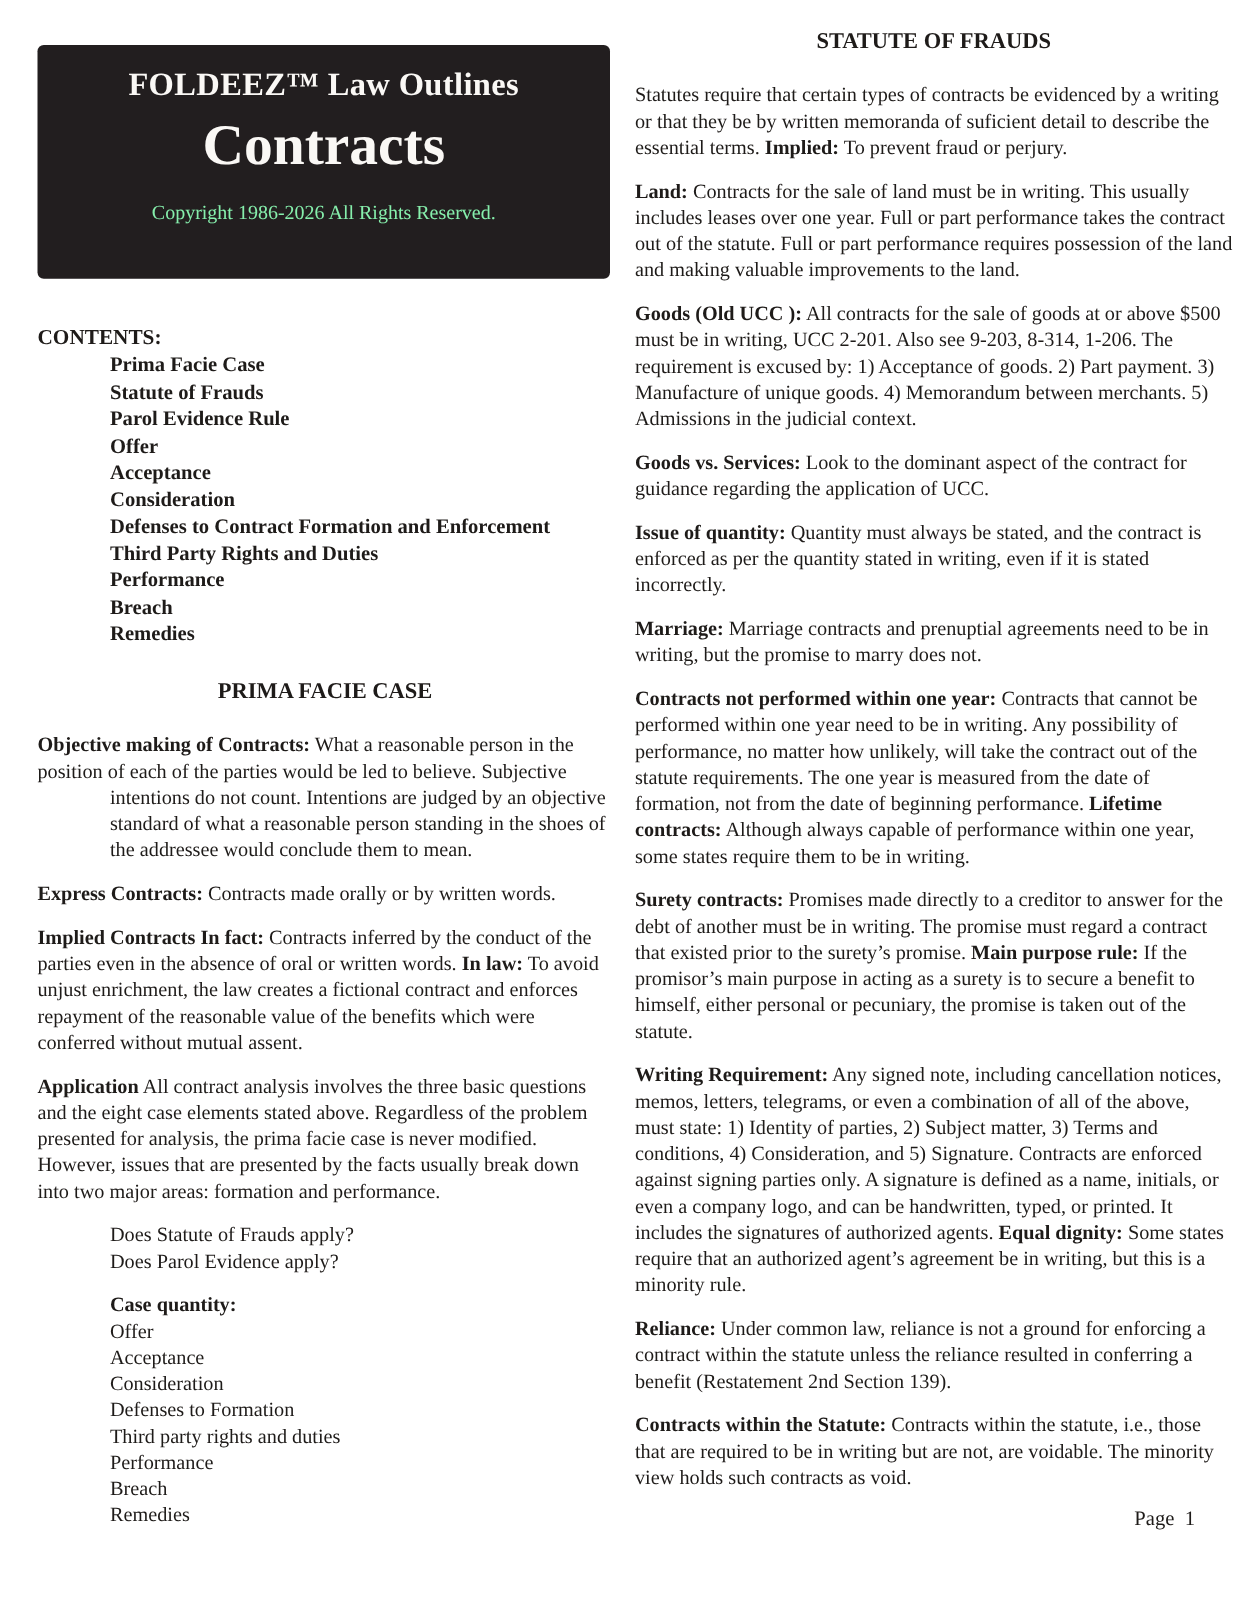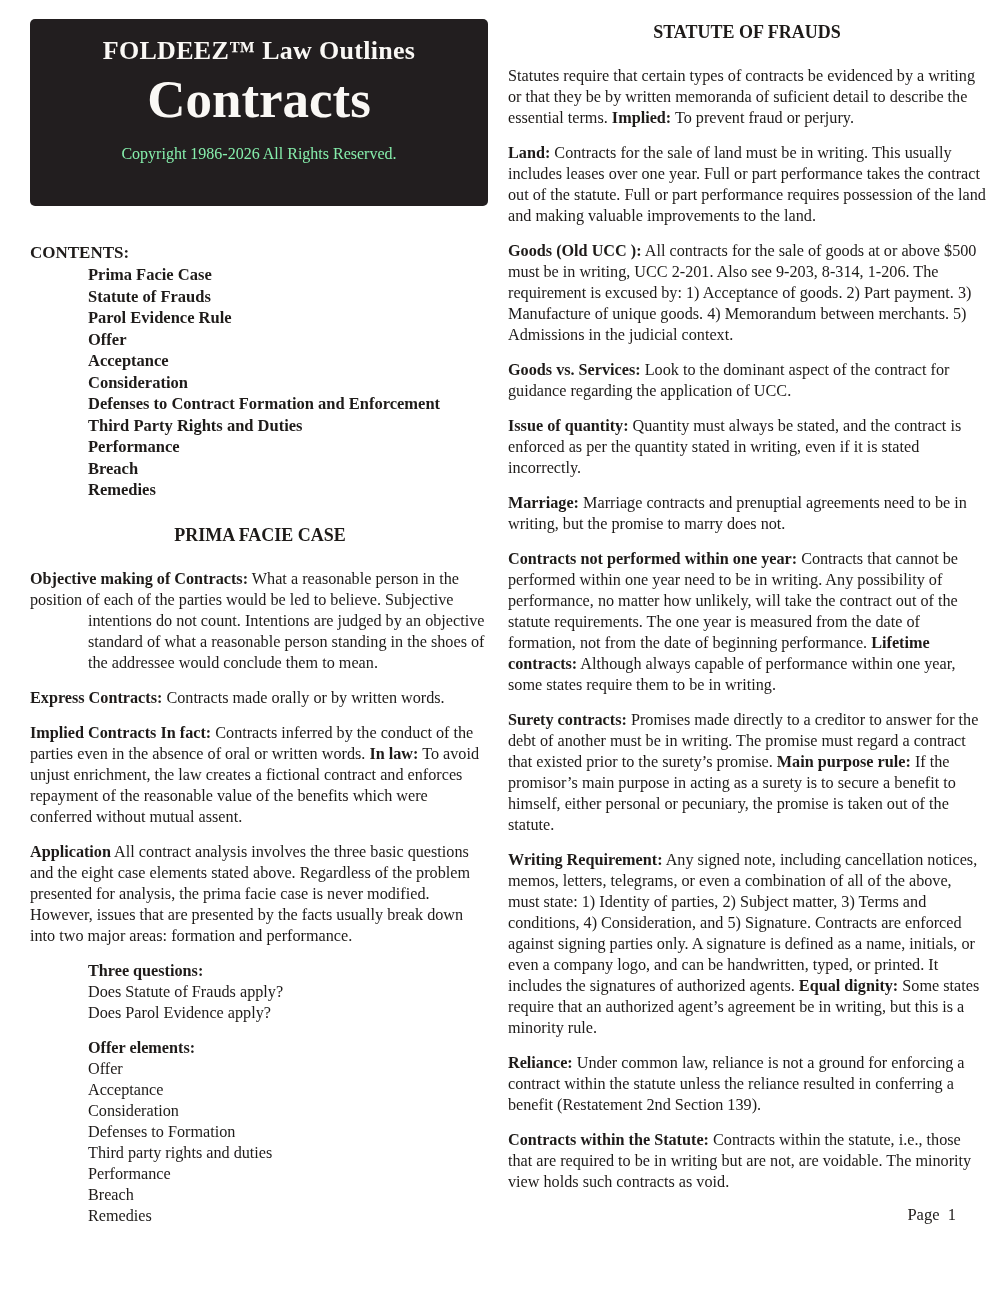--- a/index.html
+++ b/index.html
@@ -1,31 +1,31 @@
 <!DOCTYPE html>
 <html><head>
 <meta charset="utf-8">
 <style>
   html,body { margin:0; padding:0; background:#ffffff; }
   .page {
     position:relative; width:1000px; height:1294px; background:#ffffff;
     font-family:"Liberation Serif","DejaVu Serif",serif; color:#1e1b19;
     overflow:hidden;
   }
-  .left-col  { position:absolute; left:30px;  top:19px; width:460px; }
+  .left-col  { position:absolute; left:30px;  top:36px; width:460px; }
   .right-col { position:absolute; left:508px; top:20px; width:478px; }
 
   
   .banner {
     box-sizing:border-box; width:458px; height:187px;
     background:#221e1f; border-radius:5px; color:#faf8f5;
     text-align:center; padding-top:17px;
   }
   .banner-brand    { font-size:26px; font-weight:bold; line-height:30px; letter-spacing:0.3px; }
-  .banner-title    { font-size:53px; font-weight:bold; line-height:50px; margin-top:8px; }
+  .banner-title    { font-size:46px; font-weight:bold; line-height:50px; margin-top:8px; }
   .banner-copyright{ font-size:16px; margin-top:21px; color:#86efac; }
 
   
   .contents       { margin-top:36px; }
   .contents-label { font-weight:bold; font-size:17px; line-height:22px; }
   .contents-list  { margin-left:58px; font-weight:bold; font-size:16.5px; line-height:21.5px; }
 
   
   .section-heading { font-size:18px; font-weight:bold; text-align:center; margin:0; line-height:24px; }
   .left-col .section-heading  { margin:22px 0 22px; }
@@ -77,29 +77,28 @@
     <p class="para no-gap"><b>Objective making of Contracts:</b><span> What a reasonable person in the position of each of the parties would be led to believe. Subjective</span></p>
     <p class="para hang"><span>intentions do not count. Intentions are judged by an objective standard of what a reasonable person standing in the shoes of the addressee would conclude them to mean.</span></p>
 
     <p class="para"><b>Express Contracts:</b><span> Contracts made orally or by written words.</span></p>
 
     <p class="para"><b>Implied Contracts In fact:</b><span> Contracts inferred by the conduct of the parties even in the absence of oral or written words. </span><b>In law:</b><span> To avoid unjust enrichment, the law creates a fictional contract and enforces repayment of the reasonable value of the benefits which were conferred without mutual assent.</span></p>
 
     <p class="para"><b>Application</b><span> All contract analysis involves the three basic questions and the eight case elements stated above. Regardless of the problem presented for analysis, the prima facie case is never modified. However, issues that are presented by the facts usually break down into two major areas: formation and performance.</span></p>
 
     <div class="block">
-      <div class="block-label">Three questions:</div>
       <div>
           <div class="question-line">Does Statute of Frauds apply?</div>
           <div class="question-line">Does Parol Evidence apply?</div>
         </div>
     </div>
 
     <div class="block">
-      <div class="block-label">Offer elements:</div>
+      <div class="block-label">Case quantity:</div>
       <div>
           <div class="element-line">Offer</div>
           <div class="element-line">Acceptance</div>
           <div class="element-line">Consideration</div>
           <div class="element-line">Defenses to Formation</div>
           <div class="element-line">Third party rights and duties</div>
           <div class="element-line">Performance</div>
           <div class="element-line">Breach</div>
           <div class="element-line">Remedies</div>
         </div>

